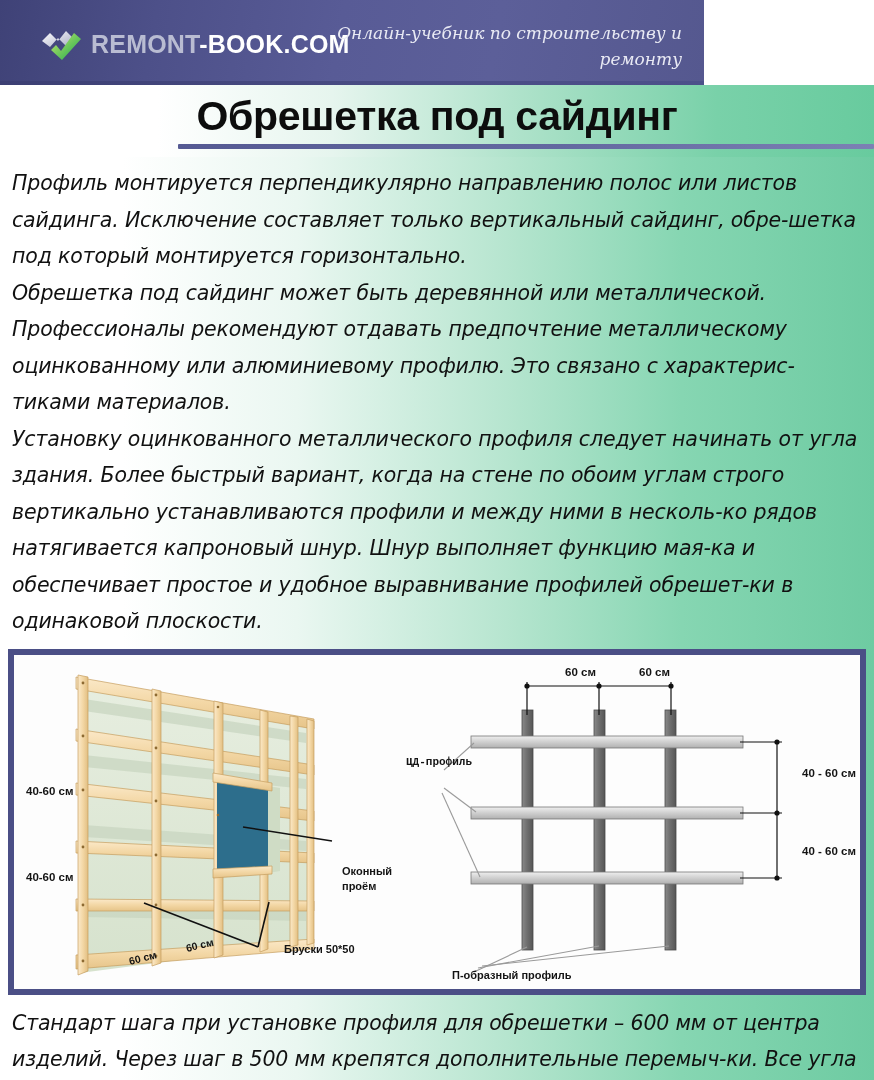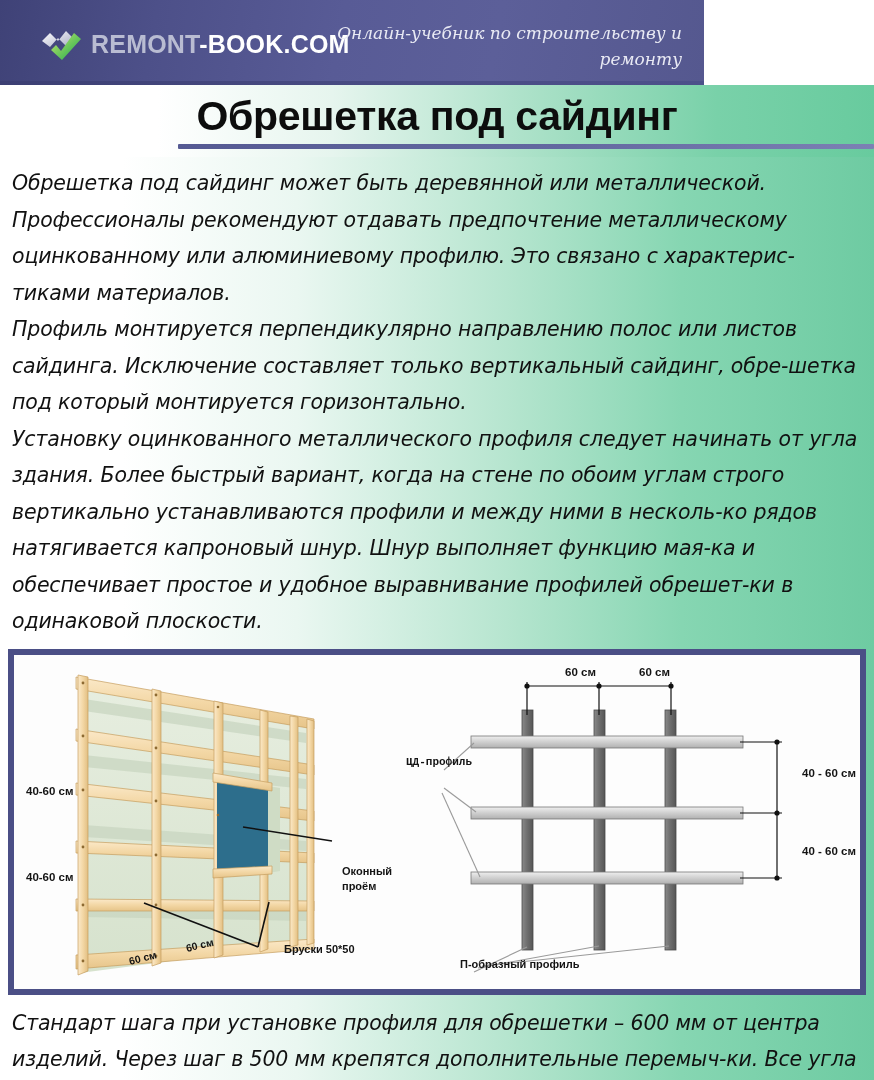--- a/index.html
+++ b/index.html
@@ -105,21 +105,21 @@
   
   .lbl-4060-a { left:12px; top:130px; font-size:11.5px; }
   .lbl-4060-b { left:12px; top:216px; font-size:11.5px; }
   .lbl-window { left:328px; top:177px; font-size:11px; line-height:15px; white-space:normal; width:64px;margin-top:32px; }
   .lbl-brusk  { left:246px; top:288px; font-size:11px;margin-left:24px; }
   .lbl-60a    { left:115px; top:300px; font-size:10.5px; transform:rotate(-14deg); transform-origin:left center; }
   .lbl-60b    { left:172px; top:287px; font-size:10.5px; transform:rotate(-13deg); transform-origin:left center; }
 
   
   .lbl-cd     { left:392px; top:101px; font-size:11px;font-family:Liberation Mono, monospace; }
-  .lbl-pobr   { left:438px; top:303px; font-size:11px;margin-left:8px; }
+  .lbl-pobr   { left:438px; top:314px; font-size:11px; }
   .lbl-r60a   { left:551px; top:11px; font-size:11.5px; }
   .lbl-r60b   { left:625px; top:11px; font-size:11.5px; }
   .lbl-r4060a { left:788px; top:112px; font-size:11.5px; }
   .lbl-r4060b { left:788px; top:190px; font-size:11.5px; }
 </style>
 </head>
 <body>
 
 <div class="page">
 
@@ -145,22 +145,22 @@
   </div>
 
   <div class="title-band">
     <div class="page-title">Обрешетка под сайдинг</div>
     <div class="title-rule"></div>
   </div>
 
   <div class="body-wrap">
 
     <div class="copy copy-top">
+      <p>Профиль монтируется перпендикулярно направлению полос или листов сайдинга. Исключение составляет только вертикальный сайдинг, обре-шетка под который монтируется горизонтально.</p>
       <p>Обрешетка под сайдинг может быть деревянной или металлической. Профессионалы рекомендуют отдавать предпочтение металлическому оцинкованному или алюминиевому профилю. Это связано с характерис-тиками материалов.</p>
-      <p>Профиль монтируется перпендикулярно направлению полос или листов сайдинга. Исключение составляет только вертикальный сайдинг, обре-шетка под который монтируется горизонтально.</p>
       <p>Установку оцинкованного металлического профиля следует начинать от угла здания. Более быстрый вариант, когда на стене по обоим углам строго вертикально устанавливаются профили и между ними в несколь-ко рядов натягивается капроновый шнур. Шнур выполняет функцию мая-ка и обеспечивает простое и удобное выравнивание профилей обрешет-ки в одинаковой плоскости.</p>
     </div>
 
     <div class="figure-frame">
       <div class="figure-canvas">
 
         <svg viewBox="0 0 420 334" width="420" height="334" style="position:absolute;left:0;top:0;">
           <defs>
             <linearGradient id="wood" x1="0" y1="0" x2="0" y2="1">
               <stop offset="0" stop-color="#fbe9c9"></stop>

